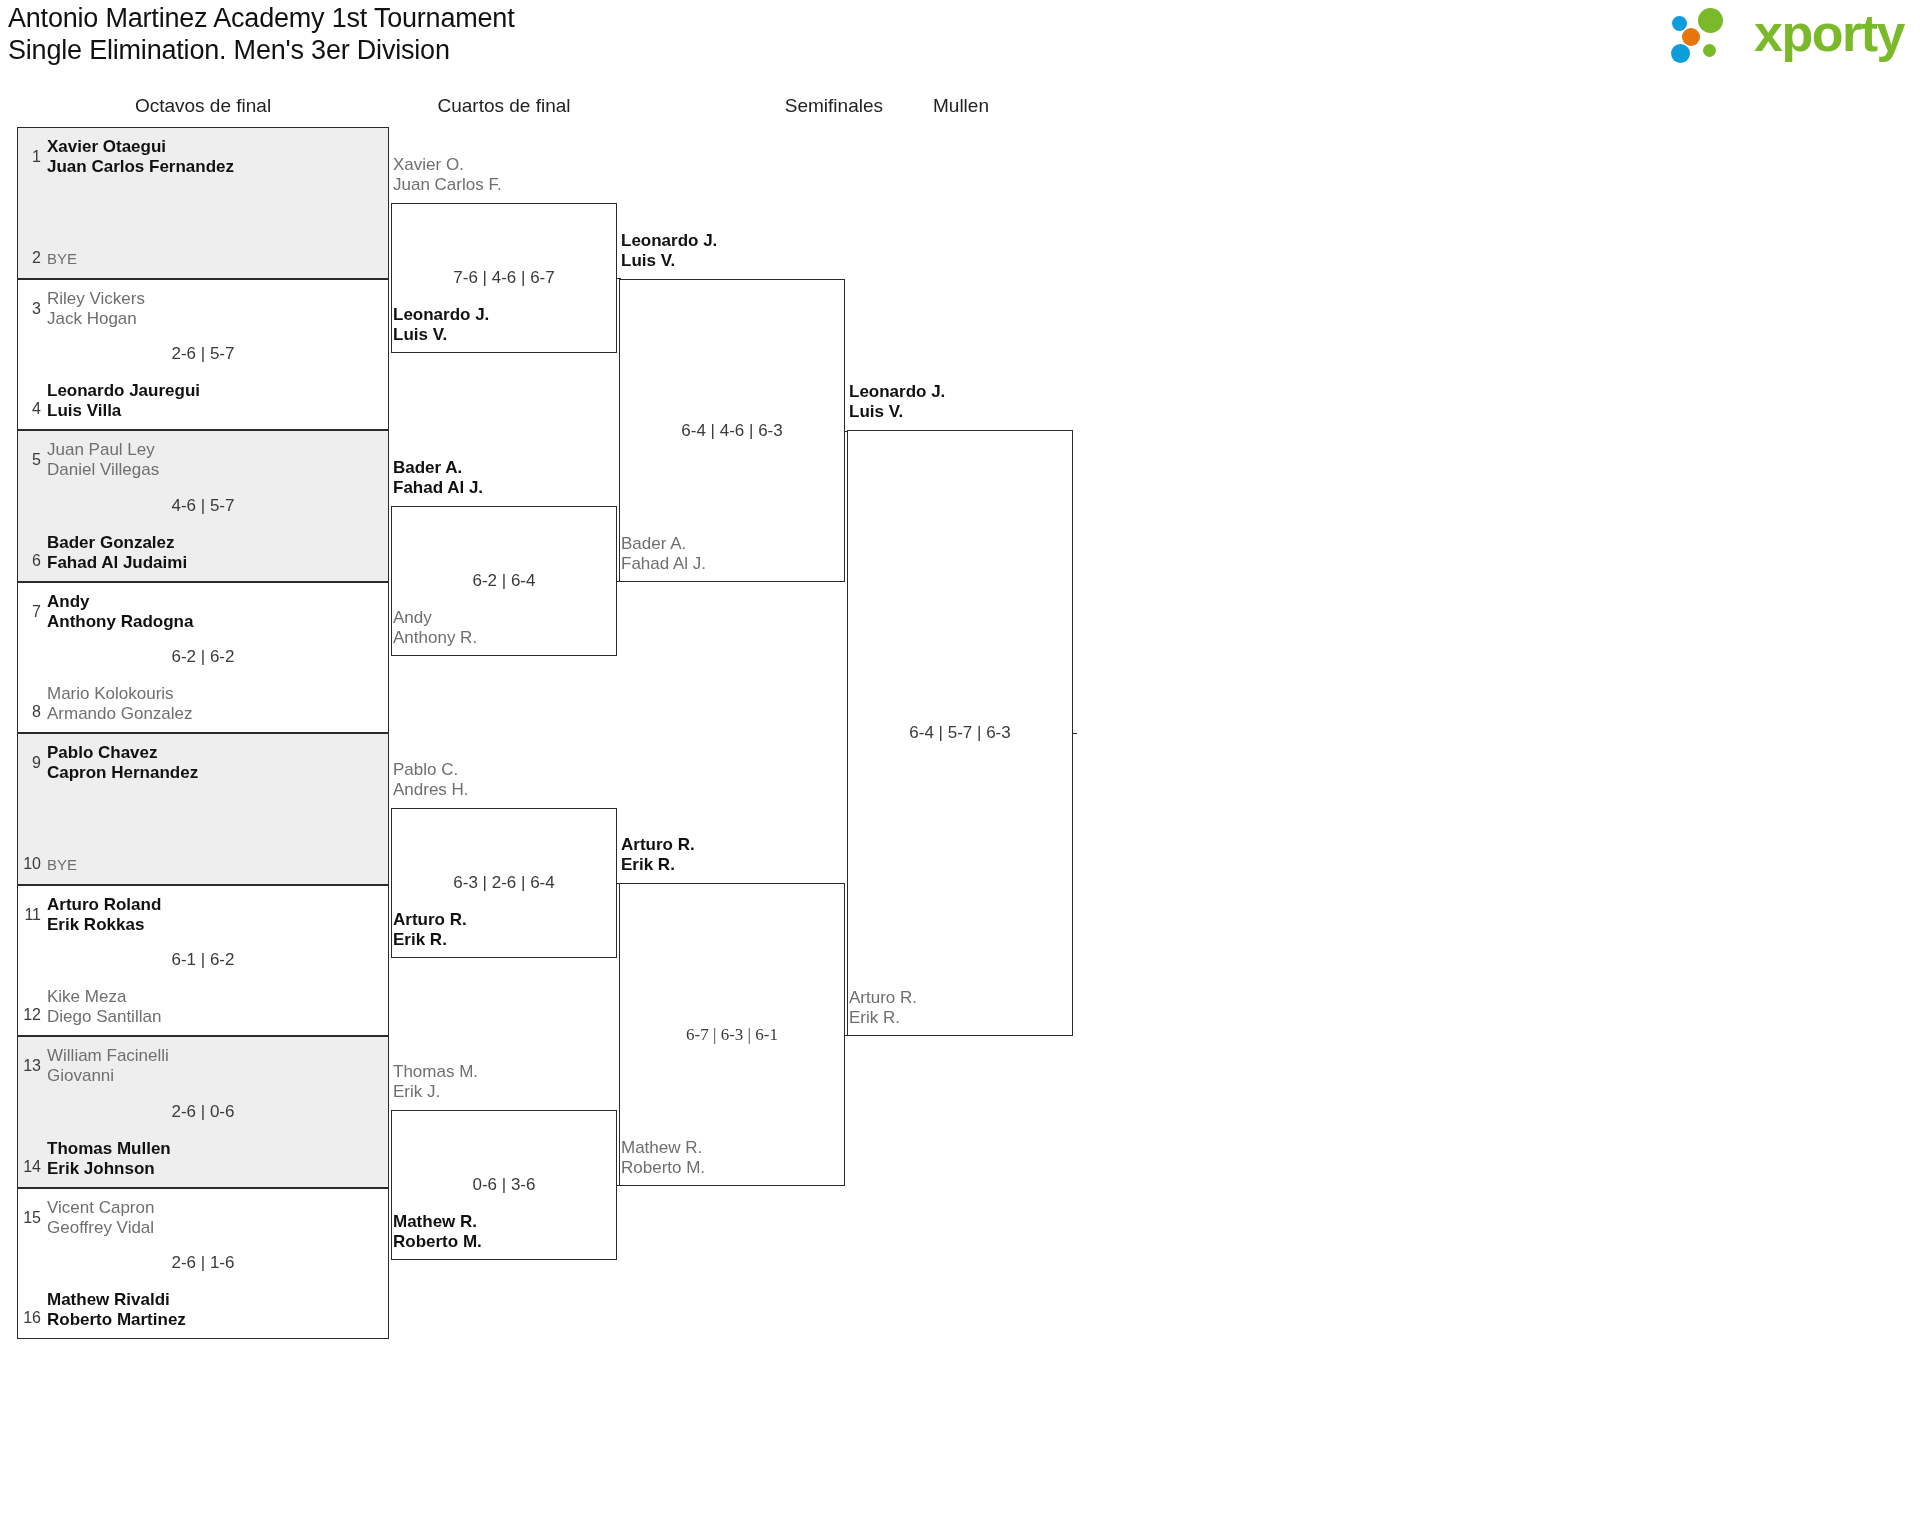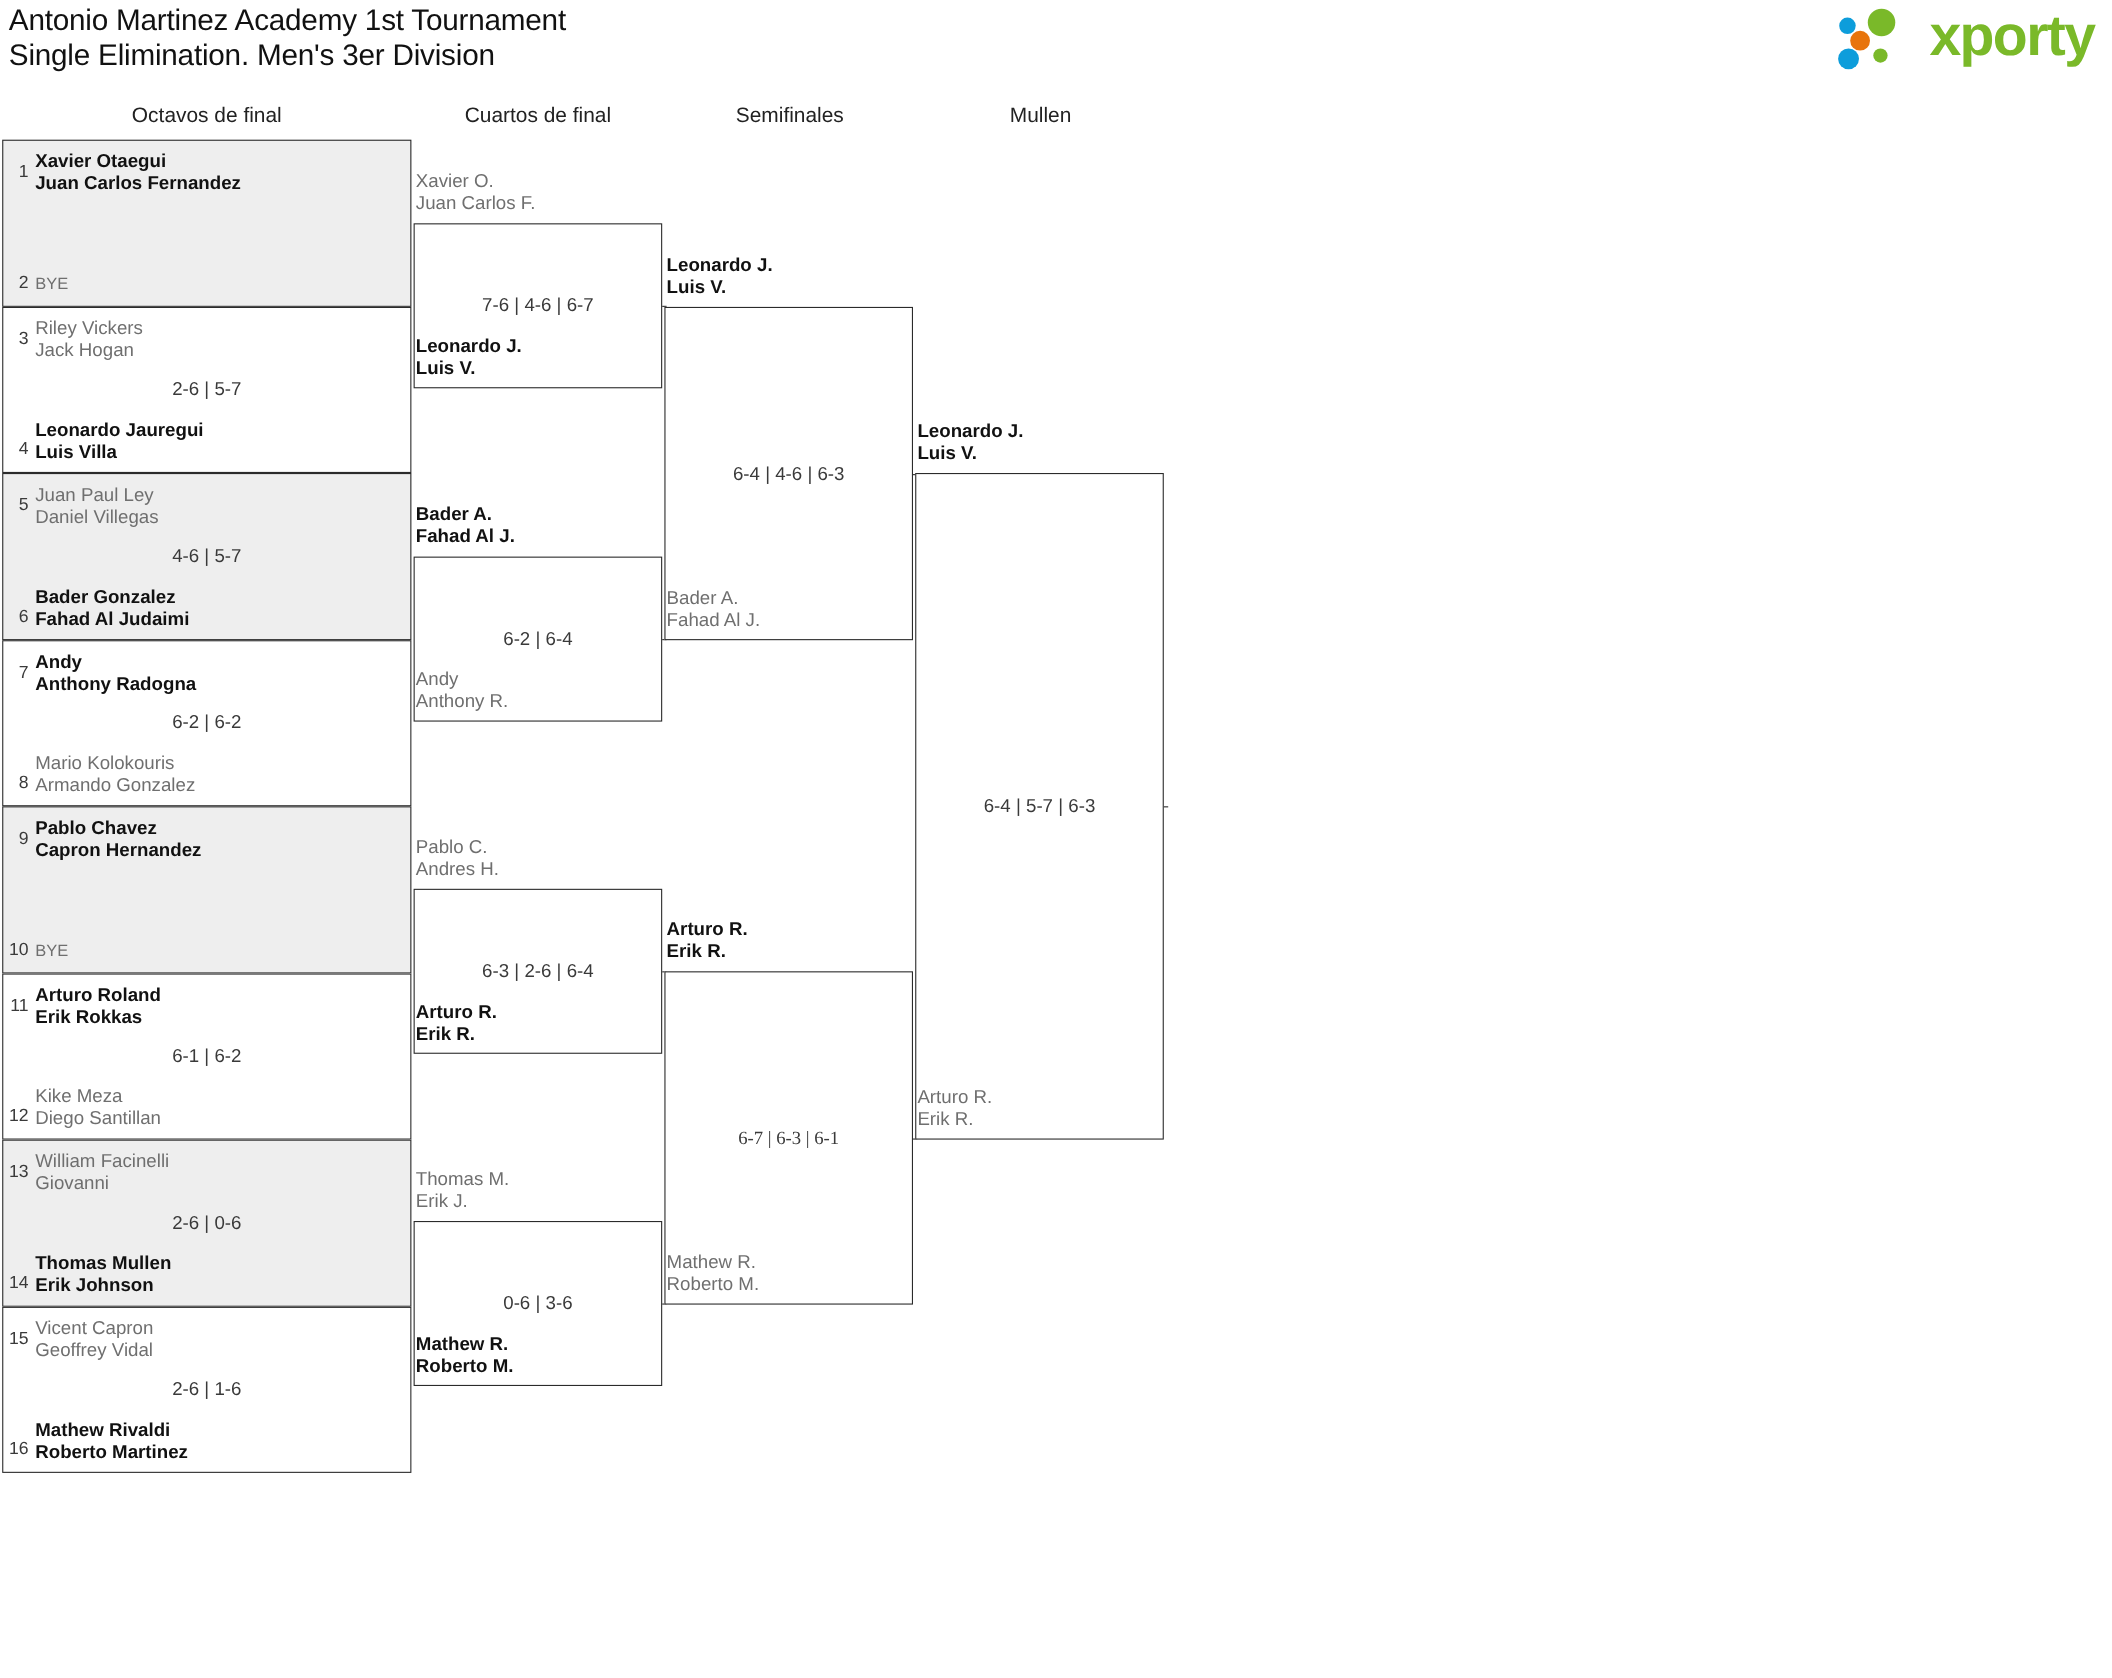--- a/index.html
+++ b/index.html
@@ -66,21 +66,21 @@
     font-size: 19px;
     color: #222222;
     top: 95px;
     text-align: center;
     white-space: nowrap;
   }
 
   
   #bracket {
     position: absolute;
-    left: 0;
+    left: 15px;
     top: 0;
     width: 1545px;
     height: 1525px;
   }
 
   .match-box {
     position: absolute;
     box-sizing: border-box;
     border: 1px solid #2b2b2b;
     background: #ffffff;
@@ -142,21 +142,21 @@
   <span class="dot dot-b"></span>
   <span class="dot dot-c"></span>
   <span class="dot dot-d"></span>
   <span class="dot dot-e"></span>
   <span class="logo-word">xporty</span>
 </div>
 
 <div id="bracket">
     <div class="round-header" style="left: 38px; width: 300px;">Octavos de final</div>
     <div class="round-header" style="left: 339px; width: 300px;">Cuartos de final</div>
-    <div class="round-header" style="left: 568px; width: 300px;">Semifinales</div>
+    <div class="round-header" style="left: 568px; width: 300px; text-align: right;">Semifinales</div>
     <div class="round-header" style="left: 796px; width: 300px;">Mullen</div>
     <div class="match-box shaded" style="left: 2px; top: 127px; width: 372px; height: 151.5px;"></div>
     <div class="seed-num" style="left: 0px; top: 148px;">1</div>
     <div class="seed-num" style="left: 0px; top: 248.5px;">2</div>
     <div class="team winner" style="left: 32px; top: 137px;">
       <span class="ln">Xavier Otaegui</span>
       <span class="ln">Juan Carlos Fernandez</span>
     </div>
     <div class="bye-label" style="left: 32px; top: 249.5px;">BYE</div>
     <div class="match-box" style="left: 2px; top: 278.5px; width: 372px; height: 151.5px;"></div>

